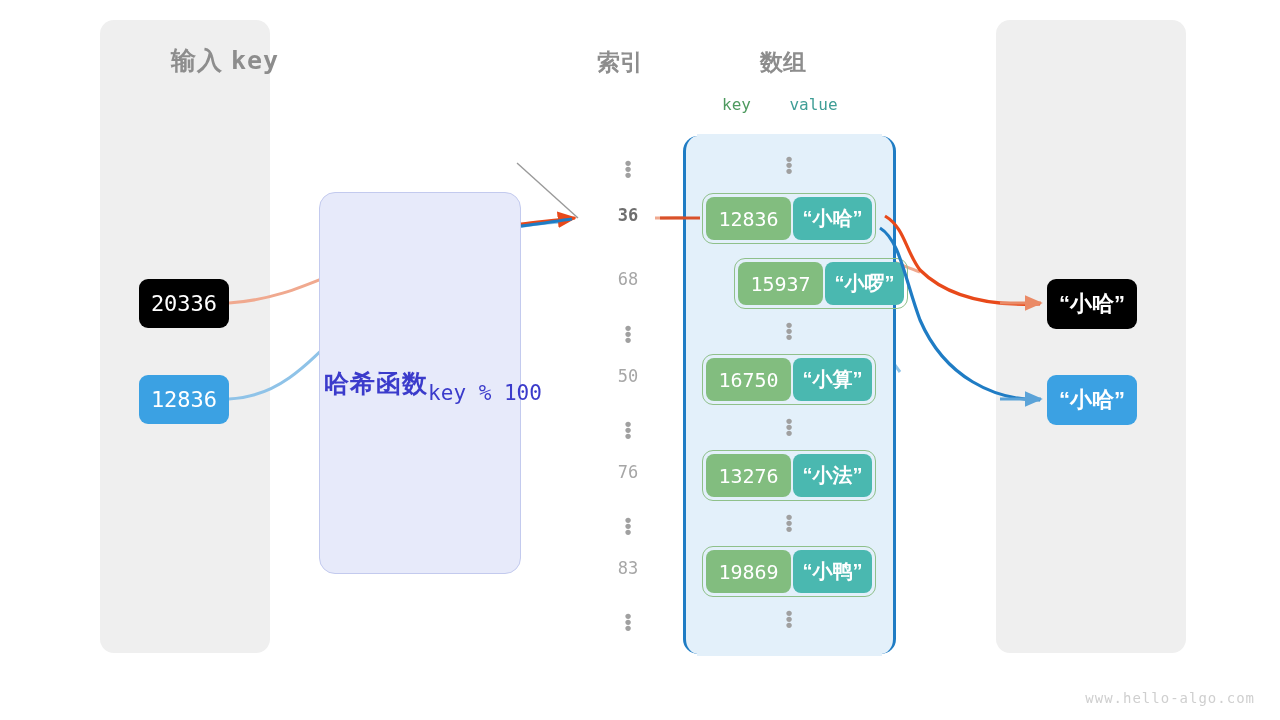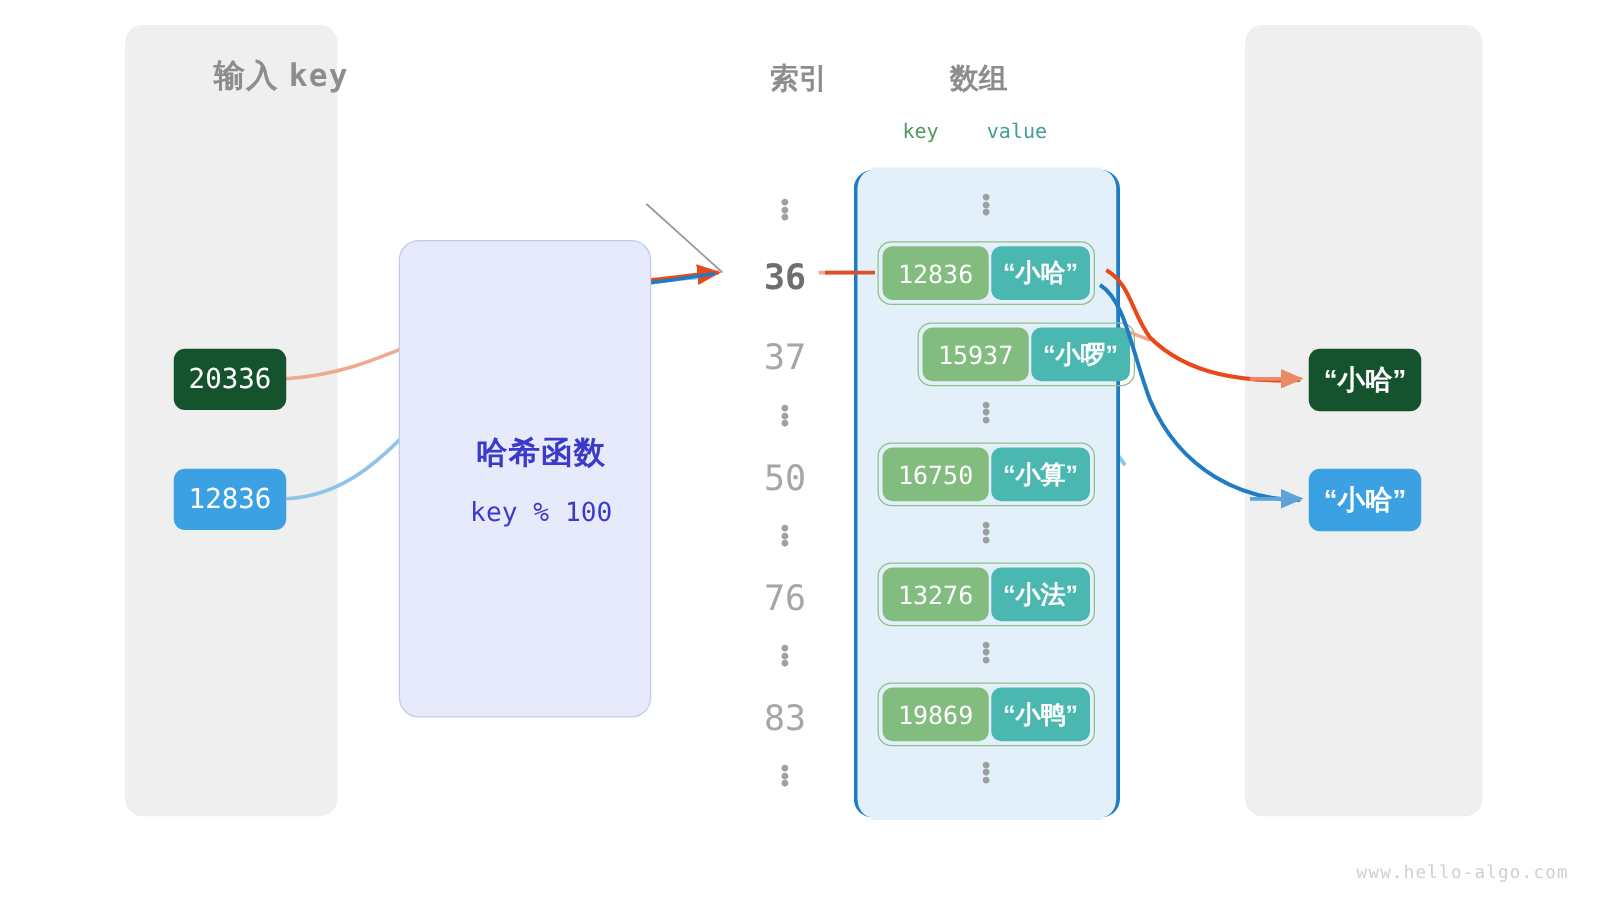--- a/index.html
+++ b/index.html
@@ -61,21 +61,21 @@
     display: flex;
     align-items: center;
     justify-content: center;
     border-radius: 9px;
     color: #ffffff;
     font-size: 22px;
     font-family: "DejaVu Sans Mono", "Liberation Mono", monospace;
     box-sizing: border-box;
     z-index: 6;
   }
-  .pill.orange { background: #14532d; }
+  .pill.orange { background: #000000; }
   .pill.blue   { background: #3ba1e3; }
   .pill.cjk    { font-family: "Liberation Sans", "DejaVu Sans", sans-serif; font-weight: bold; }
 
   
   #hash-fn {
     position: absolute;
     left: 319px;
     top: 192px;
     width: 202px;
     height: 382px;
@@ -85,21 +85,21 @@
     box-sizing: border-box;
     z-index: 2;
   }
   #hash-fn-labels {
     position: absolute;
     left: 319px;
     top: 192px;
     width: 228px;
     height: 382px;
     display: flex;
-    flex-direction: column;
+    flex-direction: row;
     align-items: center;
     justify-content: center;
     z-index: 5;
     pointer-events: none;
   }
   #hash-fn-title {
     color: #3b3bcb;
     font-size: 25px;
     font-weight: bold;
     letter-spacing: 1px;
@@ -131,21 +131,21 @@
     font-weight: bold;
     letter-spacing: 1px;
   }
 
   
   .idx {
     position: absolute;
     width: 60px;
     text-align: center;
     color: #a6a6a6;
-    font-size: 28px;
+    font-size: 17px;
     font-family: "DejaVu Sans Mono", "Liberation Mono", monospace;
   }
   .idx.active {
     color: #6e6e6e;
     font-weight: bold;
   }
   .vdots {
     position: absolute;
     width: 60px;
     text-align: center;
@@ -283,29 +283,29 @@
 
     <path d="M690,224 C740,228 790,252 830,288 C865,320 885,352 900,372" stroke="#8fc3e8" stroke-width="3" fill="none"></path>
   </svg>
 
   <div id="hash-fn"></div>
   <div id="hash-fn-labels">
     <div id="hash-fn-title">哈希函数</div>
     <div id="hash-fn-formula">key % 100</div>
   </div>
 
-  <div class="col-head" style="left:597px; top:47px;margin-left:19px;">索引</div>
+  <div class="col-head" style="left:597px; top:47px;">索引</div>
 
   <div class="vdots" style="left:598px; top:160px;">
       <i>•</i>
       <i>•</i>
       <i>•</i>
     </div>
   <div class="idx active" style="left:598px; top:205px;">36</div>
-  <div class="idx" style="left:598px; top:269px;">37</div>
+  <div class="idx" style="left:598px; top:269px;">68</div>
   <div class="vdots" style="left:598px; top:325px;">
       <i>•</i>
       <i>•</i>
       <i>•</i>
     </div>
   <div class="idx" style="left:598px; top:366px;">50</div>
   <div class="vdots" style="left:598px; top:421px;">
       <i>•</i>
       <i>•</i>
       <i>•</i>

